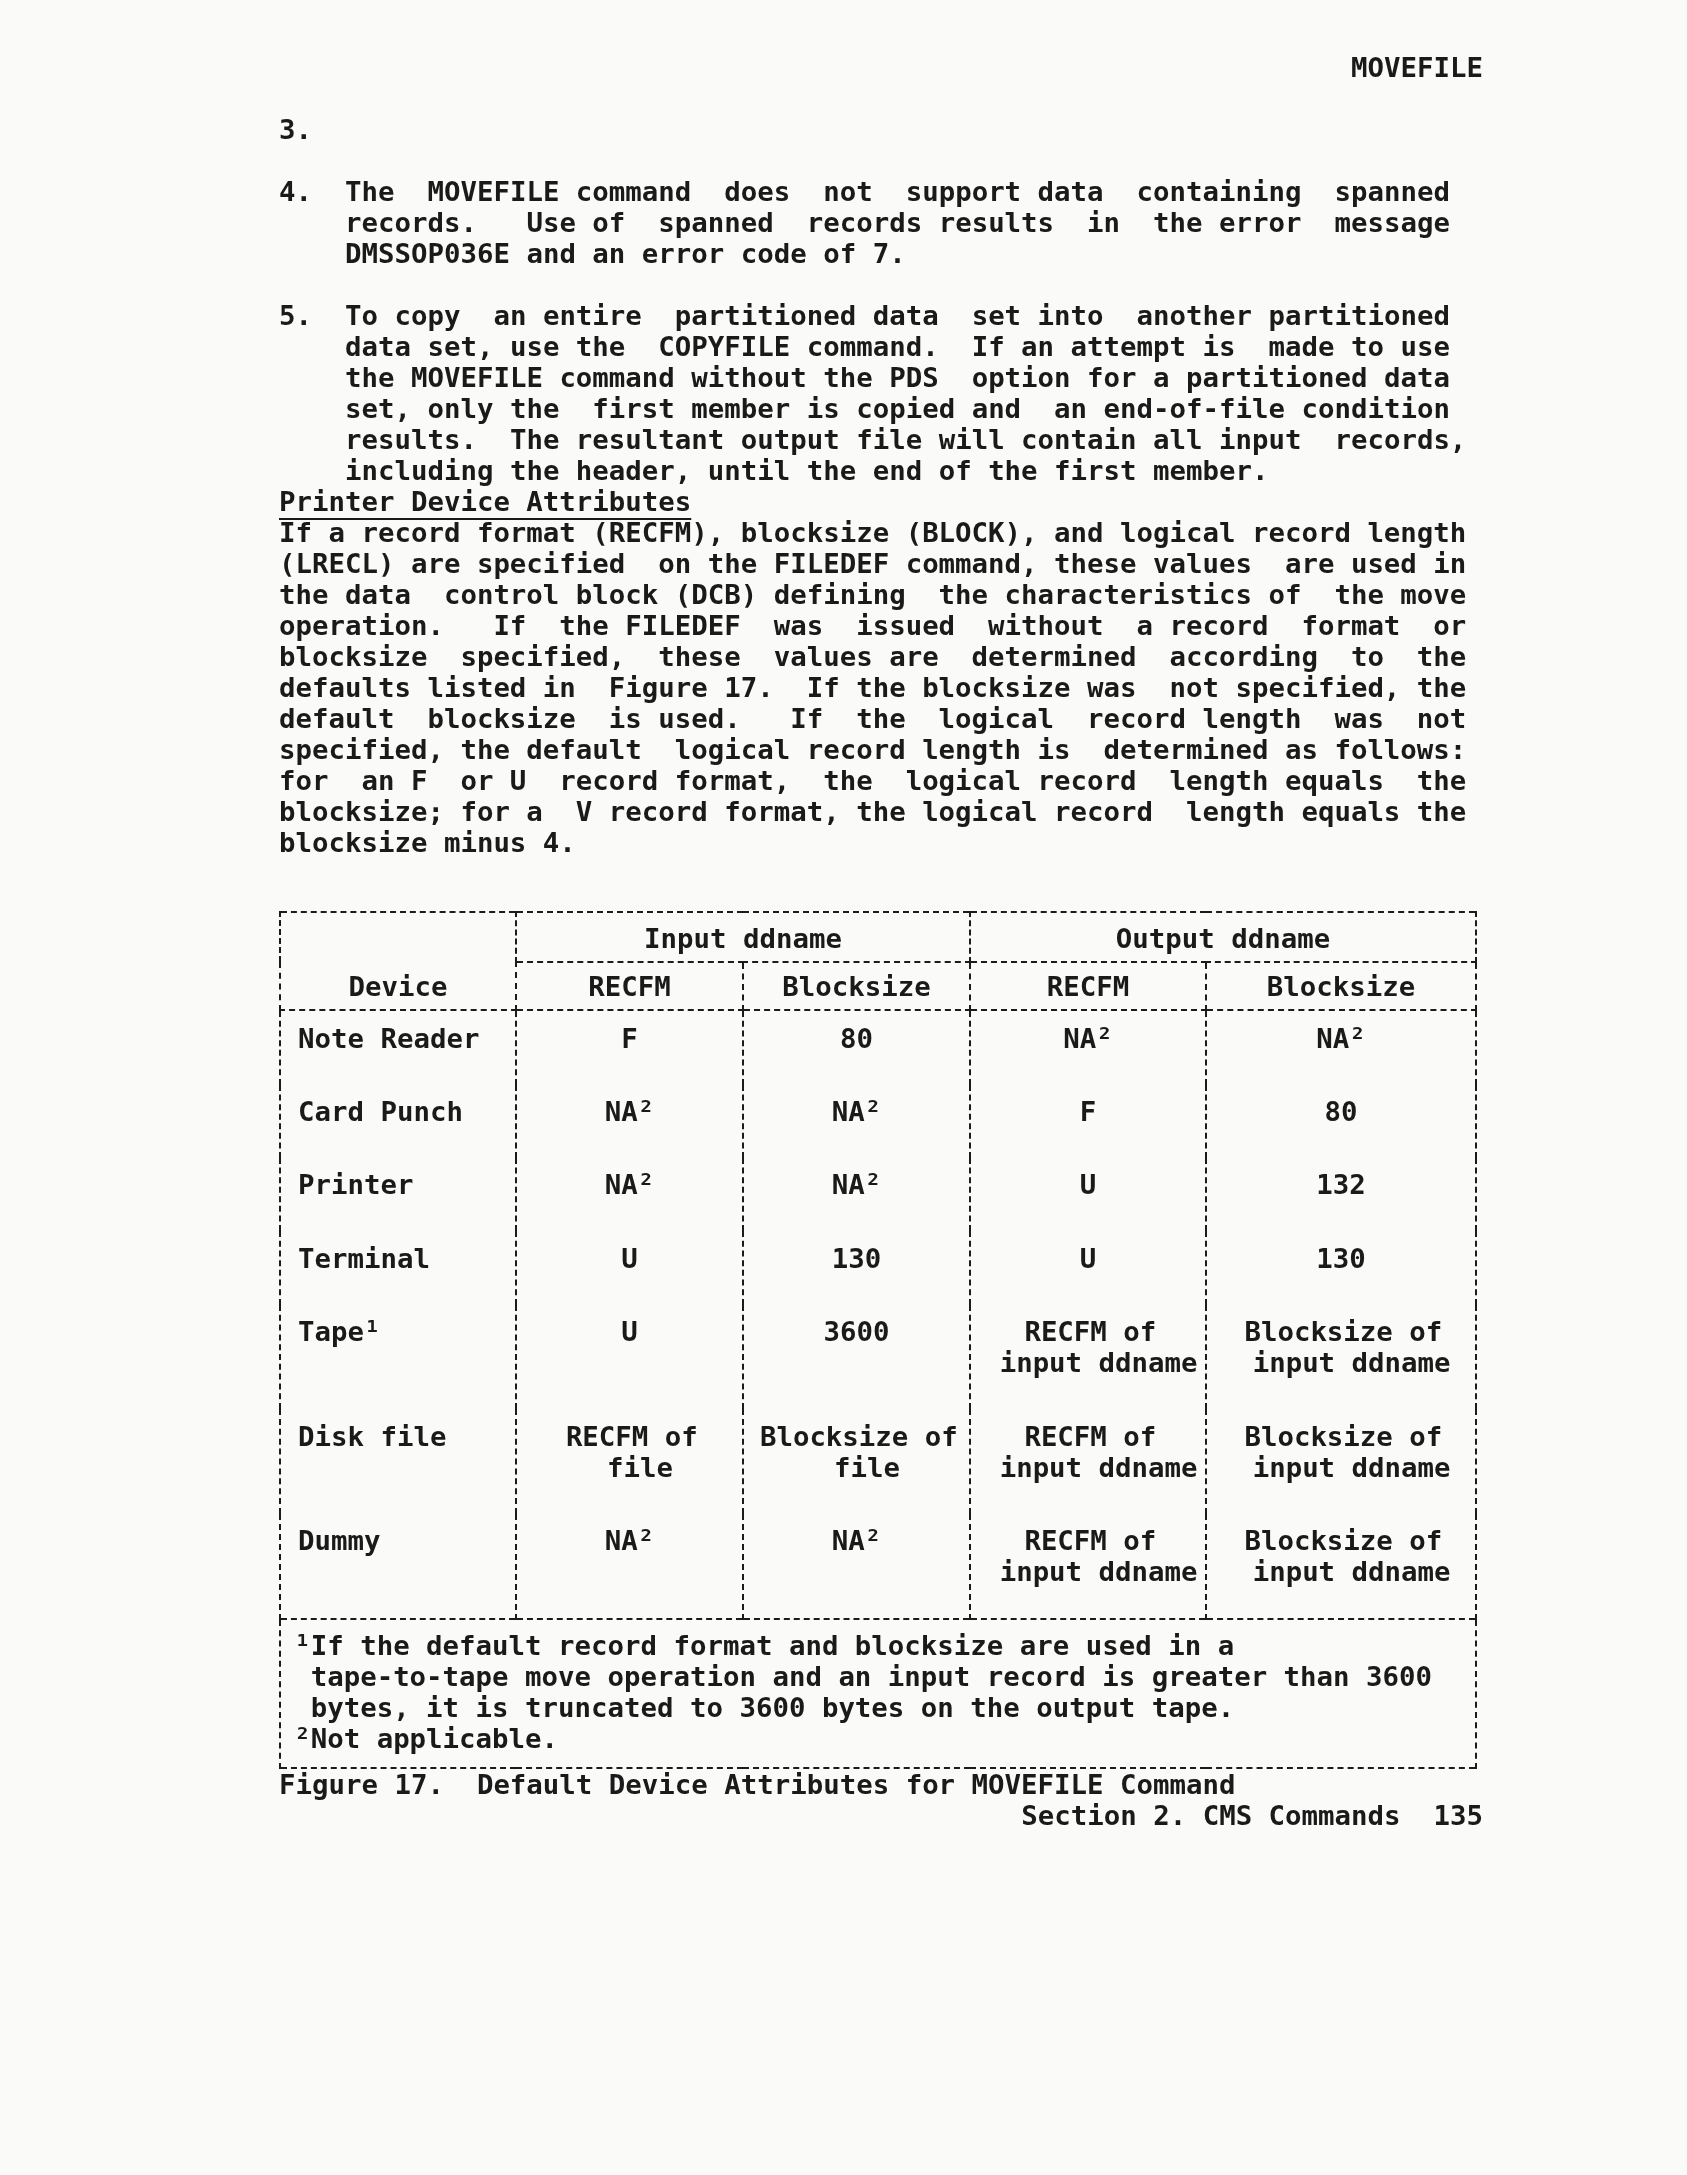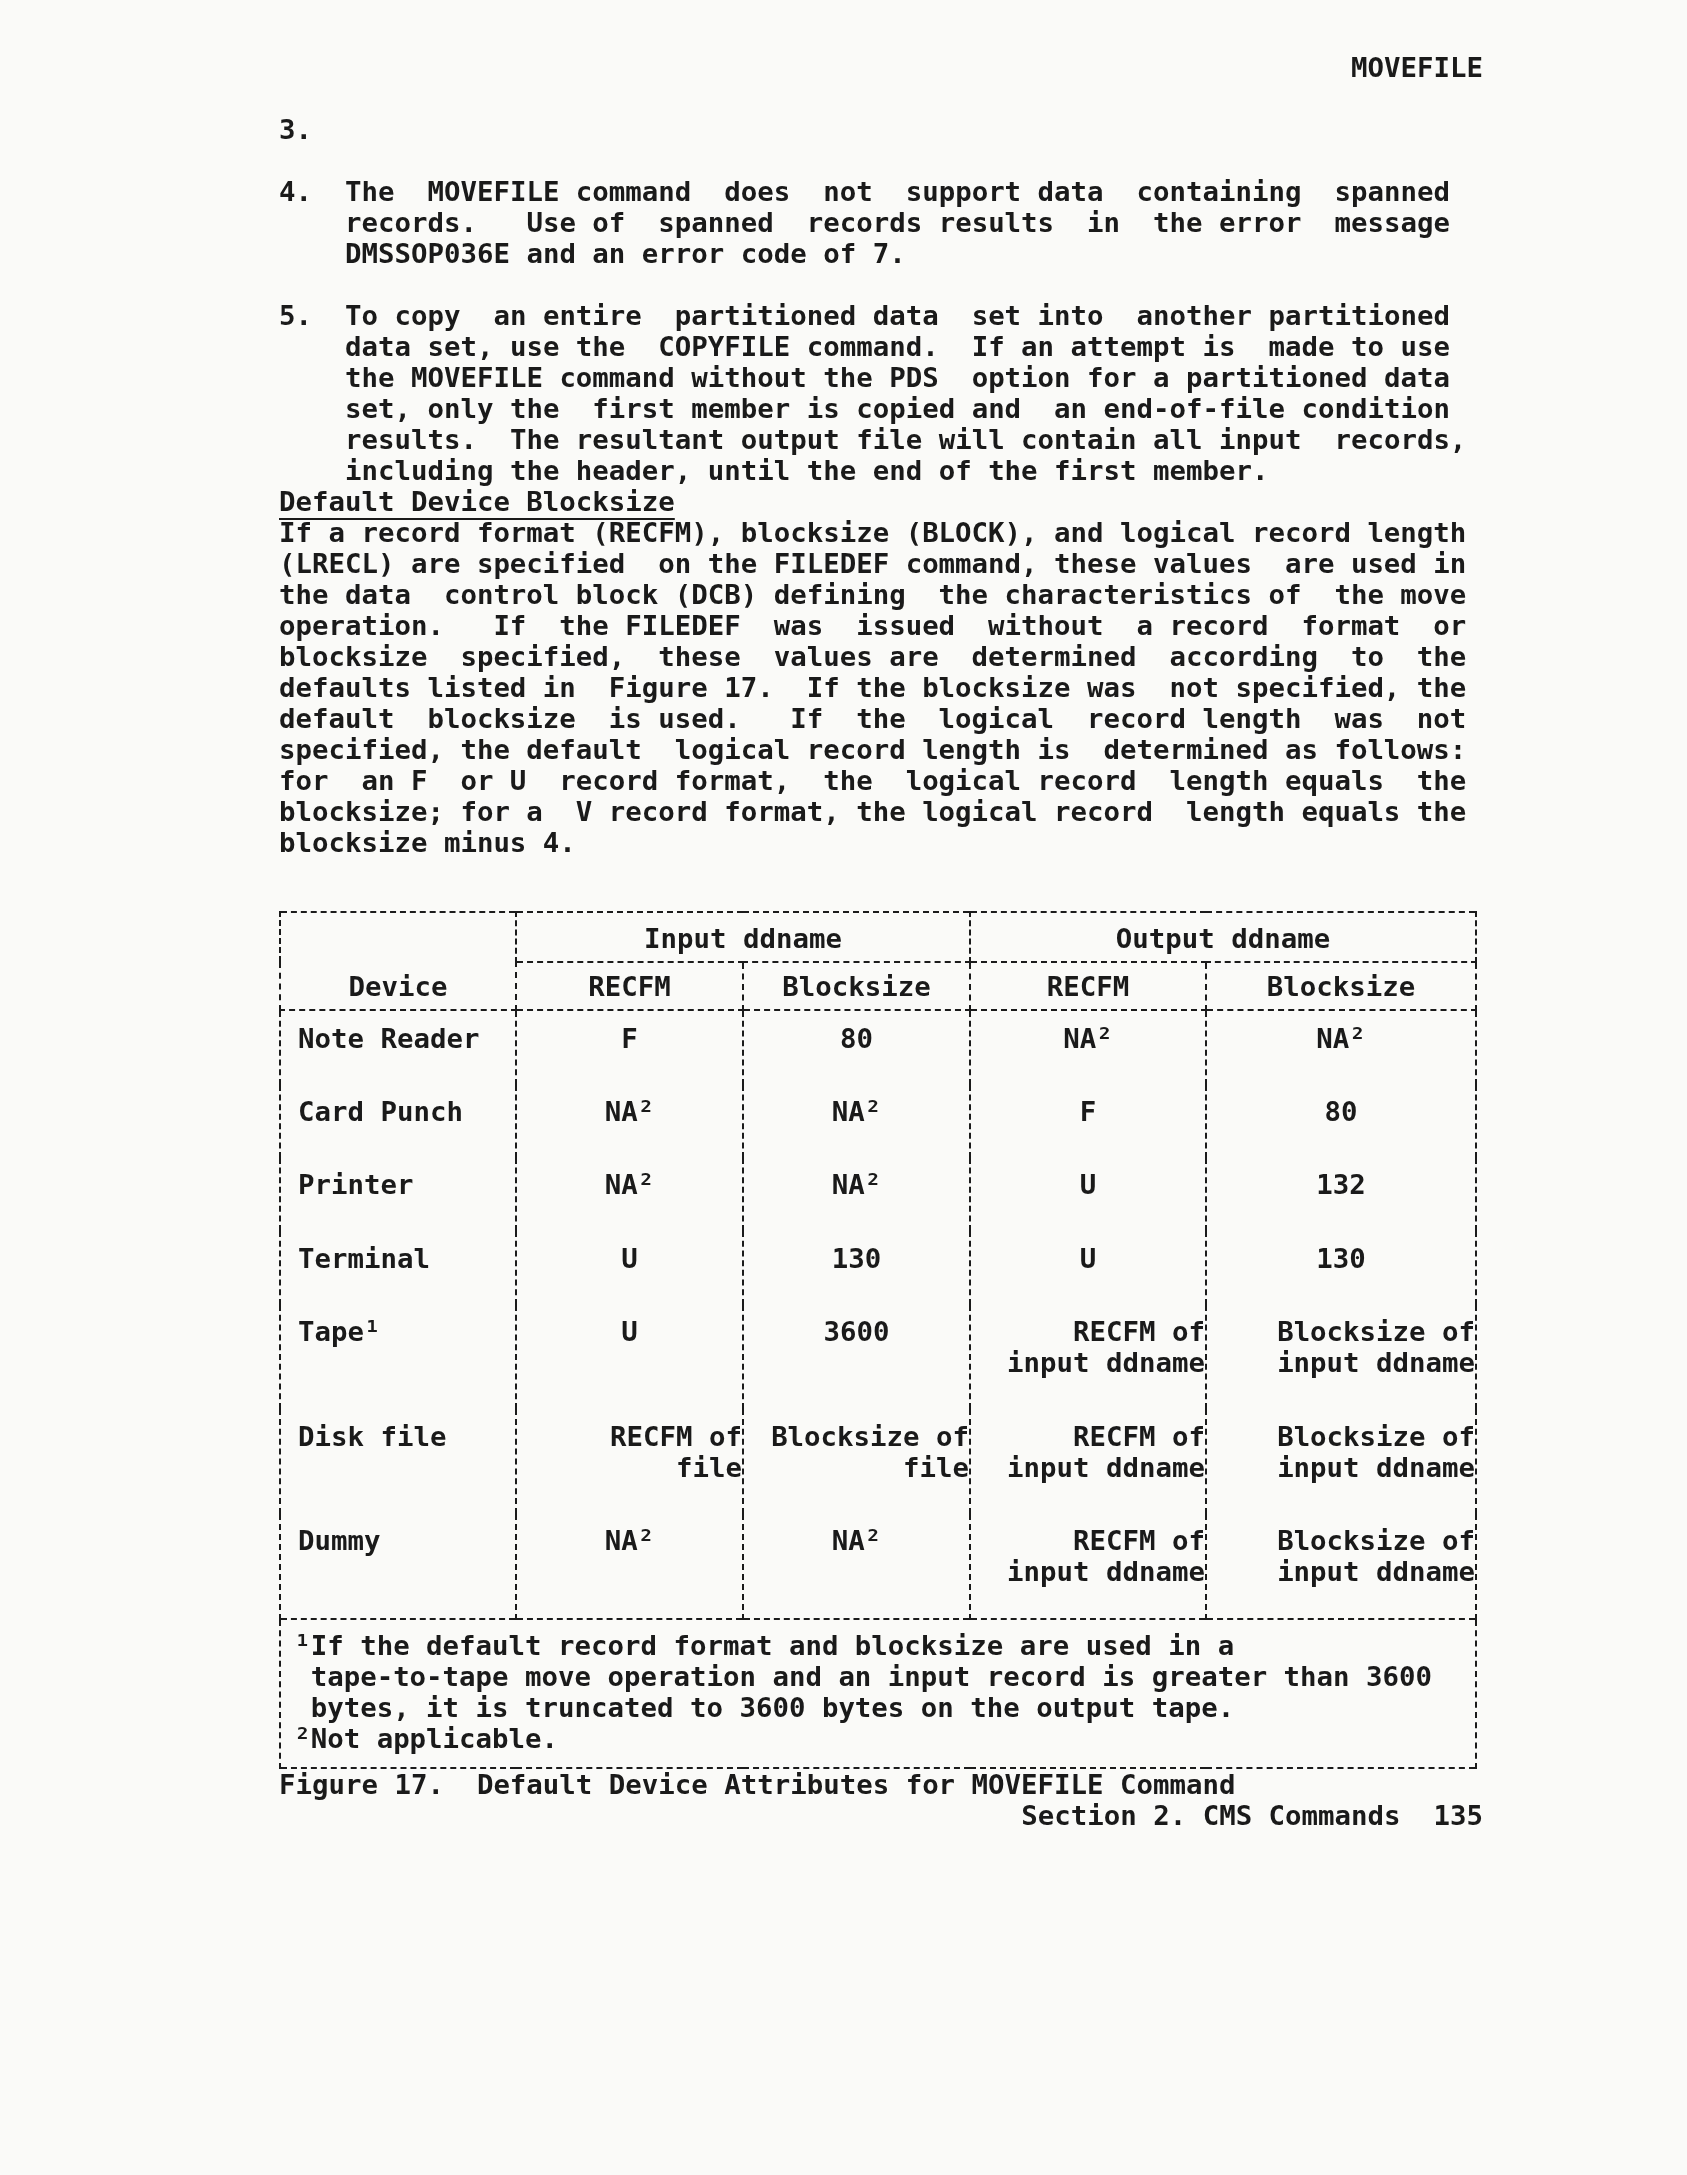--- a/index.html
+++ b/index.html
@@ -81,21 +81,21 @@
   }
   .doc-table td.device-head {
     vertical-align: bottom;
     text-align: center;
     padding: 0 0 7.6px 0;
     border-bottom: 2.4px dashed #1b1b1b;
   }
   .doc-table td.body-cell { padding: 11.4px 0 31px 0; }
   .doc-table td.cell-device { text-align: left; padding-left: 17px; }
   .doc-table td.cell-center { text-align: center; }
-  .doc-table td.cell-left { text-align: right; padding-left: 4.7px; }
+  .doc-table td.cell-left { text-align: center; padding-left: 4.7px; }
   .doc-table td.footnote-cell {
     border-top: 2.4px dashed #1b1b1b;
     text-align: left;
     padding: 9.5px 3.8px 13.2px 13.2px;
   }
   .figure-caption { margin-top: 15px; }
   .page-footer {
     margin-top: 106px;
     text-align: right;
   }
@@ -123,21 +123,21 @@
     <div class="list-item">
       <pre class="txt list-num">5.</pre>
       <pre class="txt">To copy  an entire  partitioned data  set into  another partitioned
 data set, use the  COPYFILE command.  If an attempt is  made to use
 the MOVEFILE command without the PDS  option for a partitioned data
 set, only the  first member is copied and  an end-of-file condition
 results.  The resultant output file will contain all input  records,
 including the header, until the end of the first member.</pre>
     </div>
 
-    <pre class="txt section-heading">Default Device Blocksize</pre>
+    <pre class="txt section-heading">Printer Device Attributes</pre>
 
     <pre class="txt section-body">If a record format (RECFM), blocksize (BLOCK), and logical record length
 (LRECL) are specified  on the FILEDEF command, these values  are used in
 the data  control block (DCB) defining  the characteristics of  the move
 operation.   If  the FILEDEF  was  issued  without  a record  format  or
 blocksize  specified,  these  values are  determined  according  to  the
 defaults listed in  Figure 17.  If the blocksize was  not specified, the
 default  blocksize  is used.   If  the  logical  record length  was  not
 specified, the default  logical record length is  determined as follows:
 for  an F  or U  record format,  the  logical record  length equals  the

